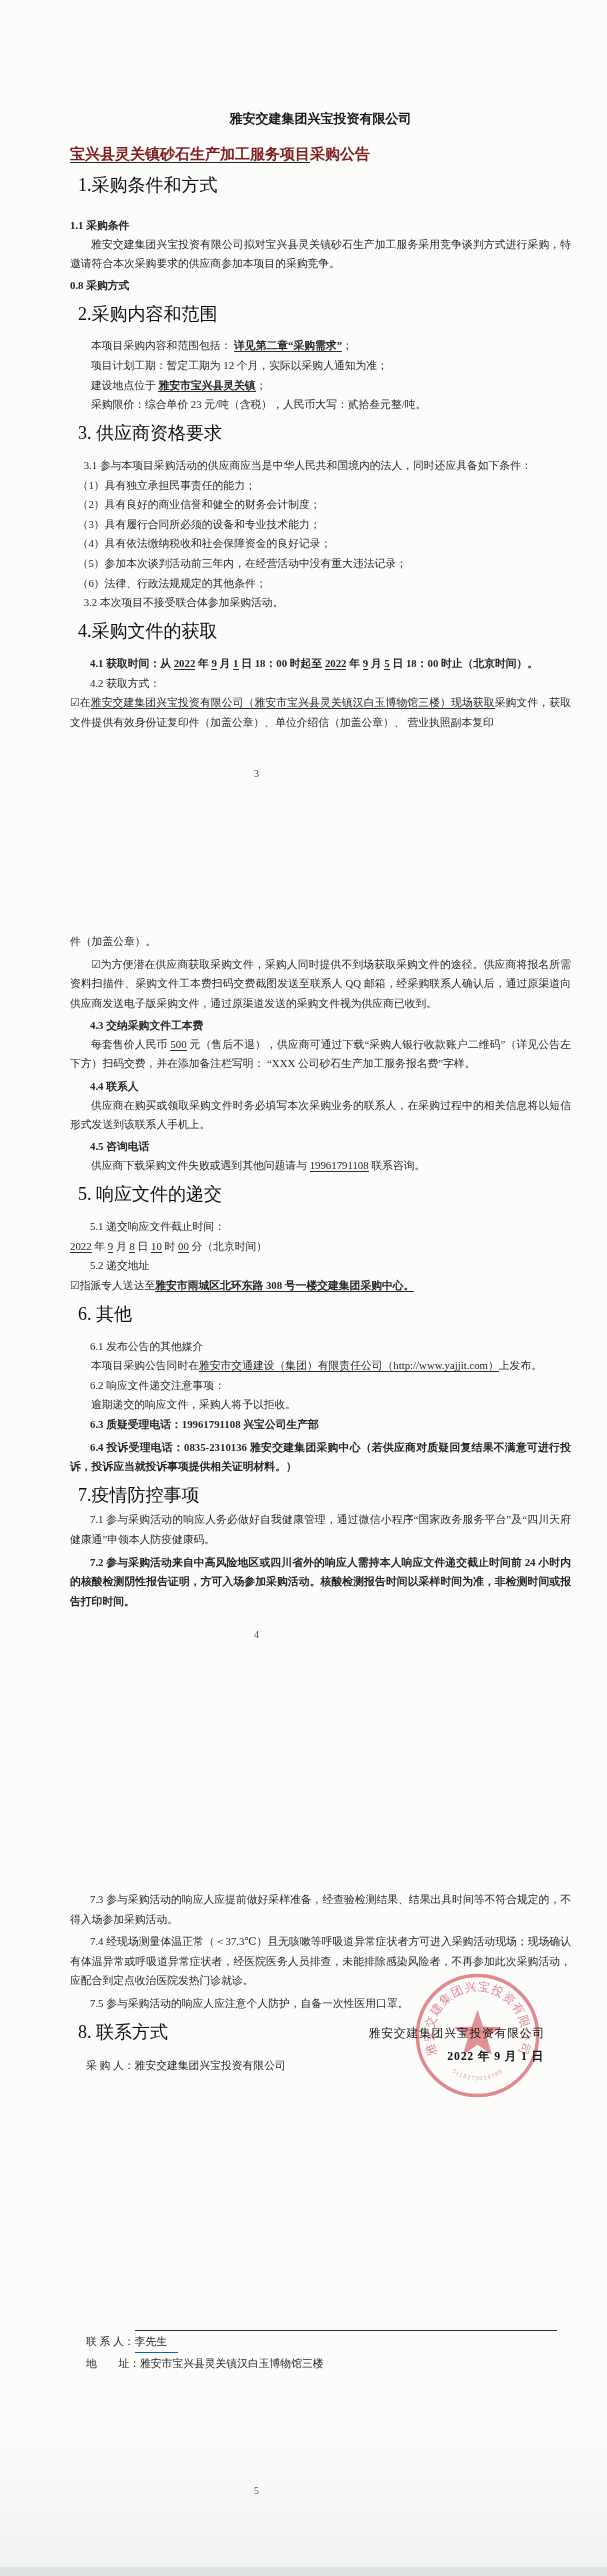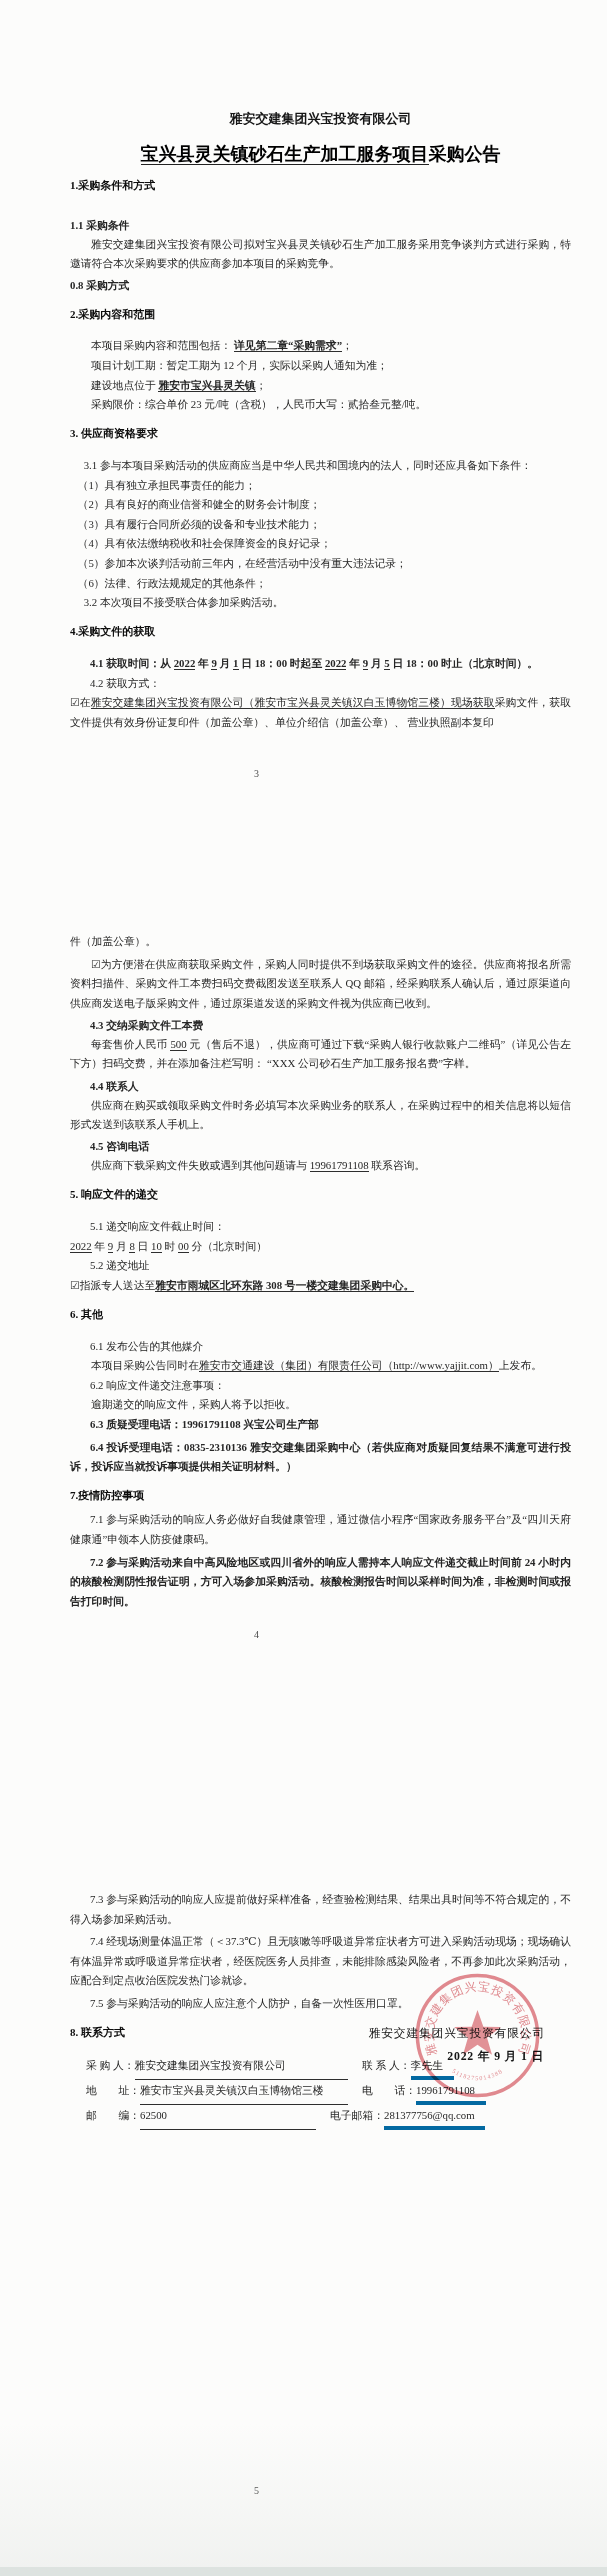--- a/index.html
+++ b/index.html
@@ -11,42 +11,42 @@
   }
   .doc{position:absolute;inset:0;padding-left:24px;}
   .page-content{position:absolute;left:70px;width:501px;}
   #page-3{top:0;}
   #page-4{top:932px;}
   #page-5{top:1887px;}
 
   .blk{font-size:10.8px;line-height:19.6px;text-align:justify;}
   .blk span{white-space:pre-wrap;}
   .blk-title{margin-top:109px;text-align:center;font-size:13px;font-weight:700;line-height:20px;color:#161616;}
-  .blk-subtitle{margin-top:13px;text-align:center;font-size:18px;font-weight:700;line-height:24px;color:#000000;}
+  .blk-subtitle{margin-top:13px;font-size:15px;font-weight:700;line-height:24px;color:#7f1d1d;}
   .blk-subtitle .u{border-bottom:1.5px solid #222;}
-  .blk-h1{font-size:11px;font-weight:700;line-height:23px;margin-top:7.6px;color:#0d0d0d;text-align:left;}
+  .blk-h1{font-size:18px;font-weight:400;line-height:23px;margin-top:7.6px;color:#0d0d0d;text-align:left;margin-left:8px;}
   .blk-h2{font-weight:700;line-height:20px;margin-top:1.5px;}
   .blk-h1 + .blk-h2{margin-top:18px;}
   .blk-para{margin-top:0;}
   .blk-item{margin-top:0;padding-left:7.6px;}
   .ind-1{text-indent:21px;}
   .ind-2{text-indent:13.7px;}
   .ind-3{text-indent:20px;}
   .gap-lg{margin-top:10.6px;}
   .gap-sm{margin-top:3px;}
   .bold{font-weight:700;}
   .u{border-bottom:1px solid #2e2e2e;}
 
-  .blk-contact{display:flex;line-height:21px;padding-left:16px;text-align:left;}
+  .blk-contact{display:flex;line-height:21px;padding-left:16px;text-align:left;flex-direction:column;}
   .blk-contact .c-left{flex:0 0 276px;display:flex;}
   .blk-contact .c-left.narrow{flex:0 0 244px;}
   .blk-contact .c-right{display:flex;flex:1;}
   .blk-contact .lbl{flex:0 0 auto;}
   .blk-contact .c-left .val{flex:1;margin-right:13.7px;border-bottom:1px solid #2e2e2e;}
-  .blk-contact .c-right .val{border-bottom:4px solid #0369a1;padding-right:10.6px;}
+  .blk-contact .c-right .val{border-bottom:1px solid #0369a1;padding-right:10.6px;}
 
   .pagenum{position:absolute;left:254px;font-size:10px;color:#4a4a4a;line-height:12px;}
   #pn3{top:768px;} #pn4{top:1629px;} #pn5{top:2485px;}
 
   .sig-company{position:absolute;top:2026px;right:62px;font-size:11.8px;color:#161616;letter-spacing:0.8px;}
   .sig-date{position:absolute;top:2049px;right:63px;font-size:11.8px;color:#161616;letter-spacing:0.8px;font-weight:bold;}
 
   .seal{position:absolute;left:412px;top:1970px;width:131px;height:131px;mix-blend-mode:multiply;opacity:.85;}
   .seal-stroke{stroke:#d4545c;fill:none;}
   .seal-fill{fill:#d4545c;}

